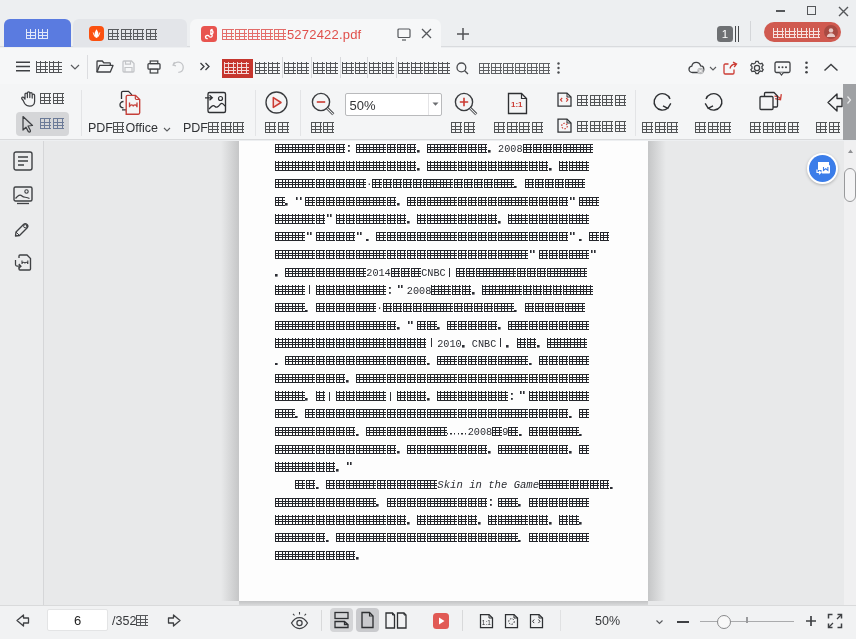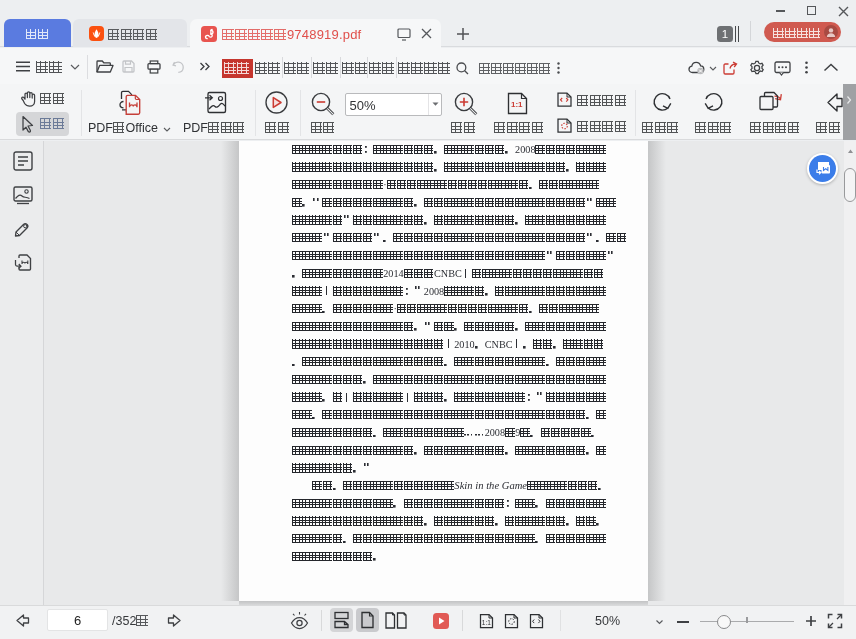--- a/index.html
+++ b/index.html
@@ -3,21 +3,21 @@
 <style>
 *{margin:0;padding:0;box-sizing:border-box}
 svg{display:block}
 html,body{width:856px;height:639px;overflow:hidden}
 body{font-family:"Liberation Sans",sans-serif;position:relative;background:#edeff1}
 .abs{position:absolute}
 i.g{display:inline-block;width:.9em;height:.88em;vertical-align:-.1em;opacity:.82;
 background:repeating-linear-gradient(0deg,currentColor 0 1px,transparent 1px 3.2px),
 repeating-linear-gradient(90deg,currentColor 0 1px,transparent 1px 4.4px);margin-right:.1em}
 
-.txt{position:absolute;left:292px;top:140.9px;font-family:Liberation Serif, serif;
+.txt{position:absolute;left:275px;top:140.9px;font-family:Liberation Mono, monospace;
 font-size:10.2px;line-height:17.7px;color:#2b2d33;white-space:nowrap}
 .txt i{display:inline-block;width:9.5px;height:9.3px;margin-right:.65px;vertical-align:-1px}
 .txt i.h{background:repeating-linear-gradient(0deg,#25272c 0 1px,transparent 1px 2.62px),
 repeating-linear-gradient(90deg,#25272c 0 1.05px,transparent 1.05px 3.4px)}
 .txt i.p{background:linear-gradient(#2b2d33,#2b2d33) 0 100%/2.6px 2.6px no-repeat}
 .txt i.k{background:linear-gradient(#2b2d33,#2b2d33) 30% 20%/1.8px 1.8px no-repeat,linear-gradient(#2b2d33,#2b2d33) 30% 85%/1.8px 1.8px no-repeat}
 .txt i.q{background:linear-gradient(#2b2d33,#2b2d33) 15% 0/1.6px 3px no-repeat,linear-gradient(#2b2d33,#2b2d33) 55% 0/1.6px 3px no-repeat}
 .txt i.b{background:linear-gradient(#2b2d33,#2b2d33) 45% 50%/1.4px 9px no-repeat}
 .txt i.e{background:repeating-linear-gradient(90deg,#2b2d33 0 1.5px,transparent 1.5px 3.3px) 0 80%/9px 1.5px no-repeat}
 .txt em{font-style:italic;font-size:10.6px}
@@ -45,21 +45,21 @@
   </div>
 <div class="abs" style="left:108px;top:28px;font-size:12.6px;color:#3c3e41"><i class="g"></i><i class="g"></i><i class="g"></i><i class="g"></i></div>
 
 <div class="abs" style="left:190px;top:19px;width:251px;height:29px;background:#f6f7f8;border-radius:7px 7px 0 0"></div>
 <div class="abs" style="left:201px;top:26px;width:16px;height:16px;background:#e8544f;border-radius:3.5px">
     <svg width="16" height="16" viewBox="0 0 16 16" style="">
       <path d="M6.2 12.6 C4.6 12.4 4.0 11.0 4.9 10.0 C5.8 9.0 7.5 9.3 8.2 10.3 C9.0 11.3 10.4 11.3 11.0 10.4 C11.6 9.4 11.0 8.2 9.9 8.0 L9.9 4.6 C9.9 3.9 10.4 3.4 11.1 3.4" stroke="#fff" stroke-width="1.3" fill="none" stroke-linecap="round"></path>
       <path d="M9.9 4.4 C11.2 4.4 12.0 5.2 12.0 6.2 C12.0 7.2 11.2 8.0 9.9 8.0" stroke="#fff" stroke-width="1.3" fill="none" stroke-linecap="round"></path>
     </svg>
   </div>
-<div class="abs" style="left:222px;top:27px;font-size:13px;color:#e04f4b"><i class="g"></i><i class="g"></i><i class="g"></i><i class="g"></i><i class="g"></i><span style="letter-spacing:.2px">9748919.pdf</span></div>
+<div class="abs" style="left:222px;top:27px;font-size:13px;color:#e04f4b"><i class="g"></i><i class="g"></i><i class="g"></i><i class="g"></i><i class="g"></i><span style="letter-spacing:.2px">5272422.pdf</span></div>
 <div class="abs" style="left:397px;top:28px;width:14px;height:13px">
     <svg width="14" height="13" viewBox="0 0 14 13" style="">
       <rect x="1" y="1" width="12" height="8.5" rx="1" fill="none" stroke="#55585c" stroke-width="1.2"></rect>
       <path d="M5 12 h4" stroke="#55585c" stroke-width="1.2"></path>
     </svg>
   </div>
 <div class="abs" style="left:420px;top:27px;width:13px;height:13px">
     <svg width="13" height="13" viewBox="0 0 13 13" style="">
       <path d="M2 2 L11 11 M11 2 L2 11" stroke="#55585c" stroke-width="1.3"></path>
     </svg>

